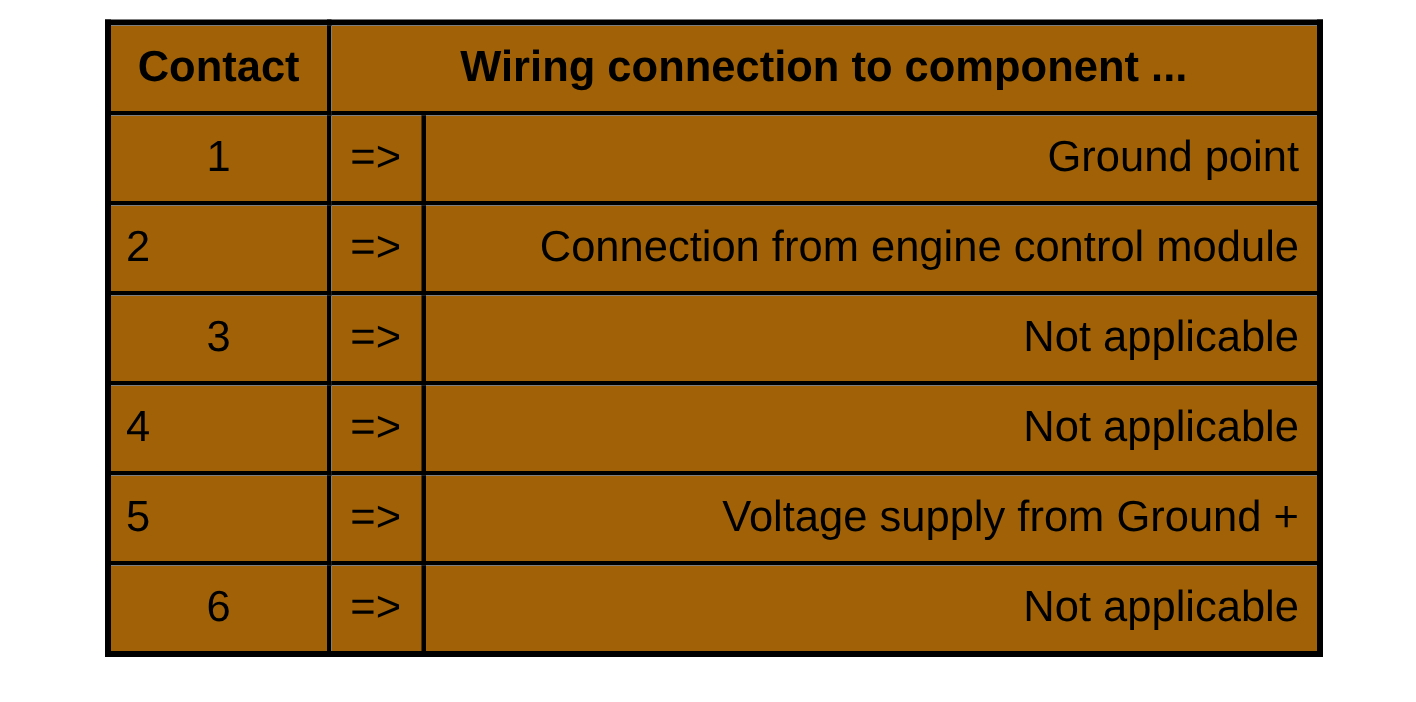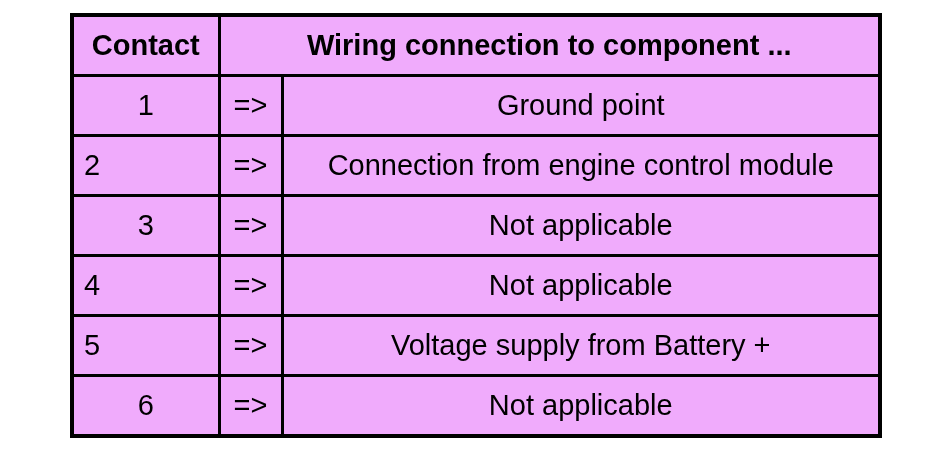--- a/index.html
+++ b/index.html
@@ -26,34 +26,34 @@
   .wiring-table th,
   .wiring-table td {
     border: 3px solid #000000;
     height: 57px;
     padding: 0 12px;
     font-size: 29px;
     line-height: 1.1;
     vertical-align: middle;
     white-space: nowrap;
     overflow: hidden;
-    background: #f0abfc;
+    background: #a16207;
   }
   .wiring-table th {
     font-weight: bold;
     text-align: center;
   }
   .cell-contact.align-center { text-align: center; }
   .cell-contact.align-left   { text-align: left; padding-left: 10px; }
   .cell-arrow {
     text-align: center;
     padding: 0 4px;
   }
   .cell-desc {
-    text-align: center;
+    text-align: right;
   }
 </style>
 </head>
 <body>
 
 <table class="wiring-table">
   <colgroup>
     <col style="width:147px">
     <col style="width:63px">
     <col style="width:598px">
@@ -81,21 +81,21 @@
         <td class="cell-desc">Not applicable</td>
       </tr>
       <tr>
         <td class="cell-contact align-left">4</td>
         <td class="cell-arrow">=&gt;</td>
         <td class="cell-desc">Not applicable</td>
       </tr>
       <tr>
         <td class="cell-contact align-left">5</td>
         <td class="cell-arrow">=&gt;</td>
-        <td class="cell-desc">Voltage supply from Battery +</td>
+        <td class="cell-desc">Voltage supply from Ground +</td>
       </tr>
       <tr>
         <td class="cell-contact align-center">6</td>
         <td class="cell-arrow">=&gt;</td>
         <td class="cell-desc">Not applicable</td>
       </tr>
     </tbody>
 </table>
 
 </body></html>

